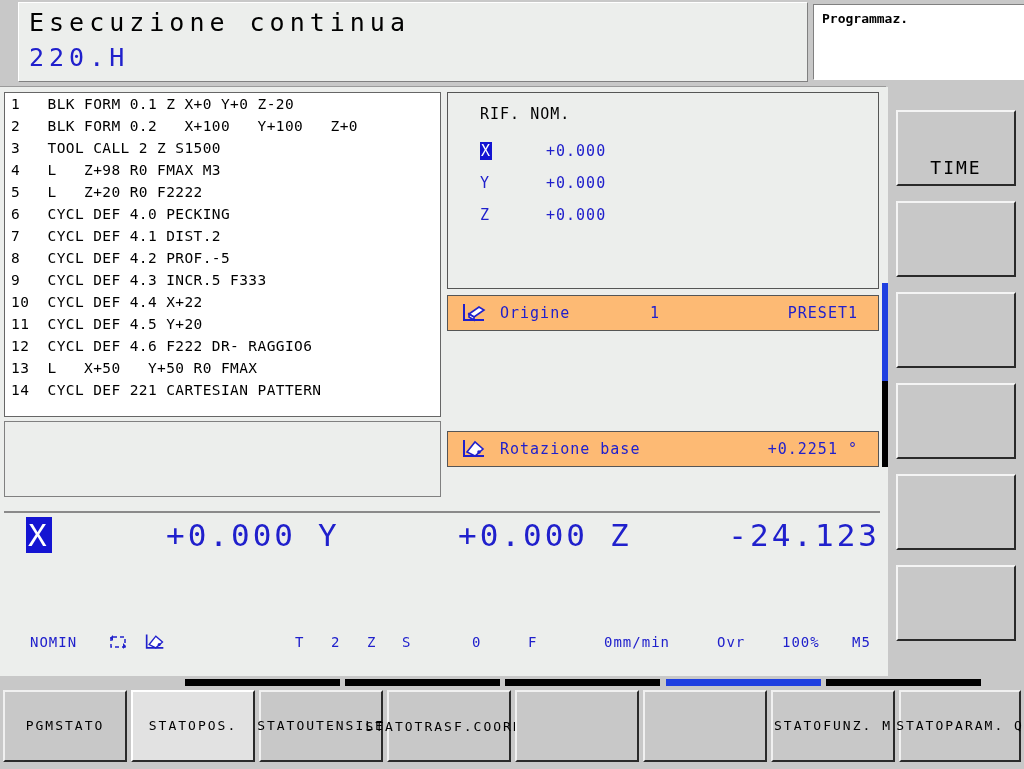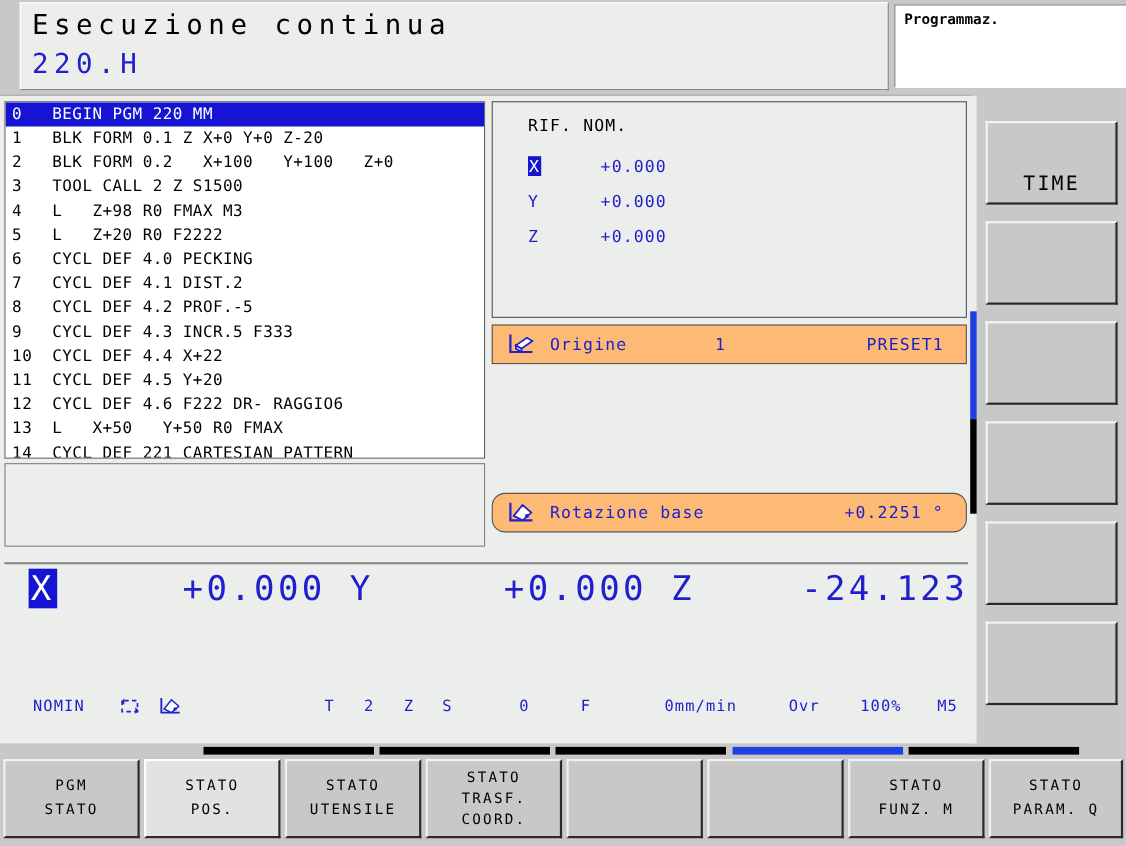--- a/index.html
+++ b/index.html
@@ -170,21 +170,21 @@
     background: #fdba74;
     border: 1px solid #555555;
     box-sizing: border-box;
     display: flex;
     align-items: center;
     color: #2020cc;
     font-size: 15px;
     letter-spacing: 1px;
   }
   .strip.origine { top: 208px; }
-  .strip.rotazione { top: 361px; border-radius: 12px; }
+  .strip.rotazione { top: 344px; }
   .strip .icon-cell {
     width: 52px;
     display: flex;
     align-items: center;
     justify-content: center;
     flex: none;
   }
   .strip .label { flex: none; white-space: pre; }
   .strip .mid { flex: none; white-space: pre; }
   .strip .val {
@@ -317,21 +317,21 @@
     position: absolute;
     top: 14px;
     height: 72px;
     background: #c8c8c8;
     border-top: 2px solid #f0f0f0;
     border-left: 2px solid #f0f0f0;
     border-right: 2px solid #2a2a2a;
     border-bottom: 2px solid #2a2a2a;
     box-sizing: border-box;
     display: flex;
-    flex-direction: column;
+    flex-direction: row;
     align-items: center;
     justify-content: center;
     font-size: 13px;
     letter-spacing: 2px;
     color: #000000;
     line-height: 22px;
     white-space: pre;
   }
   .sk-h.active {
     background: #e2e2e2;
@@ -352,21 +352,20 @@
       <div class="mode-prog">220.H</div>
     </div>
     <div class="prog-box">
       <div class="prog-box-label">Programmaz.</div>
     </div>
   </div>
 
   <div class="main">
 
     <div class="pgm-panel">
-      <div class="pgm-line selected">0   BEGIN PGM 220 MM</div>
       <div class="pgm-line">1   BLK FORM 0.1 Z X+0 Y+0 Z-20</div>
       <div class="pgm-line">2   BLK FORM 0.2   X+100   Y+100   Z+0</div>
       <div class="pgm-line">3   TOOL CALL 2 Z S1500</div>
       <div class="pgm-line">4   L   Z+98 R0 FMAX M3</div>
       <div class="pgm-line">5   L   Z+20 R0 F2222</div>
       <div class="pgm-line">6   CYCL DEF 4.0 PECKING</div>
       <div class="pgm-line">7   CYCL DEF 4.1 DIST.2</div>
       <div class="pgm-line">8   CYCL DEF 4.2 PROF.-5</div>
       <div class="pgm-line">9   CYCL DEF 4.3 INCR.5 F333</div>
       <div class="pgm-line">10  CYCL DEF 4.4 X+22</div>

